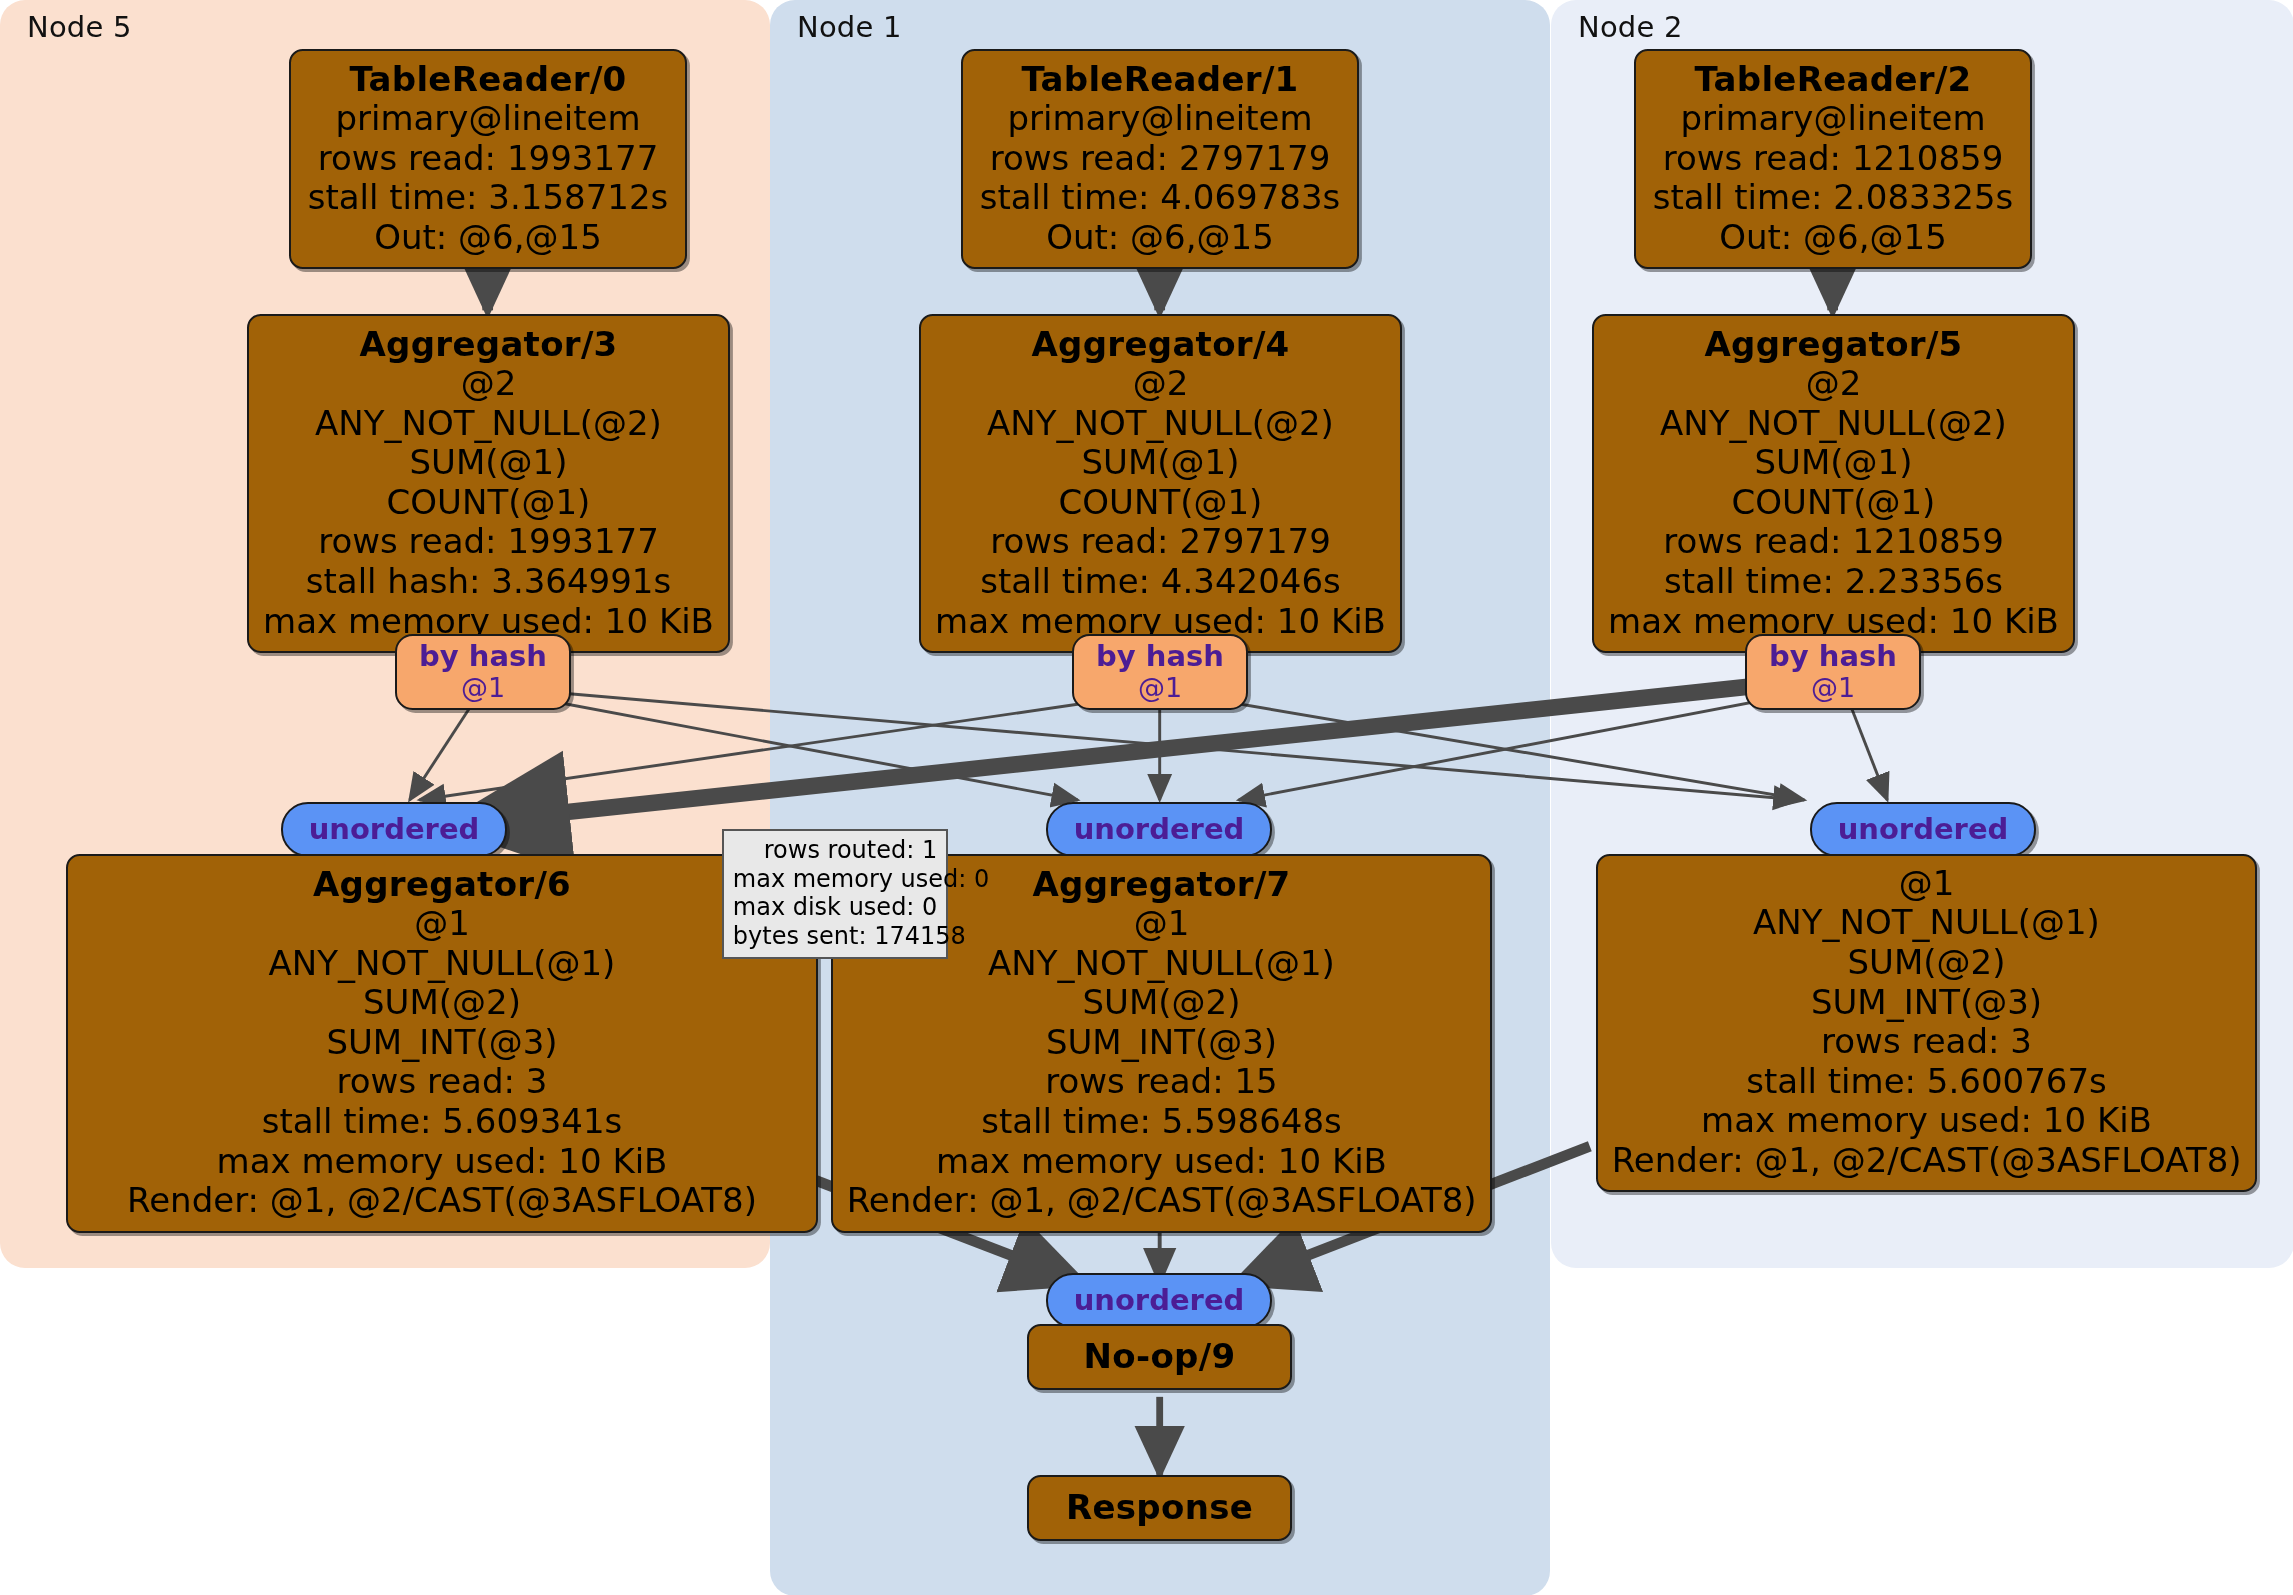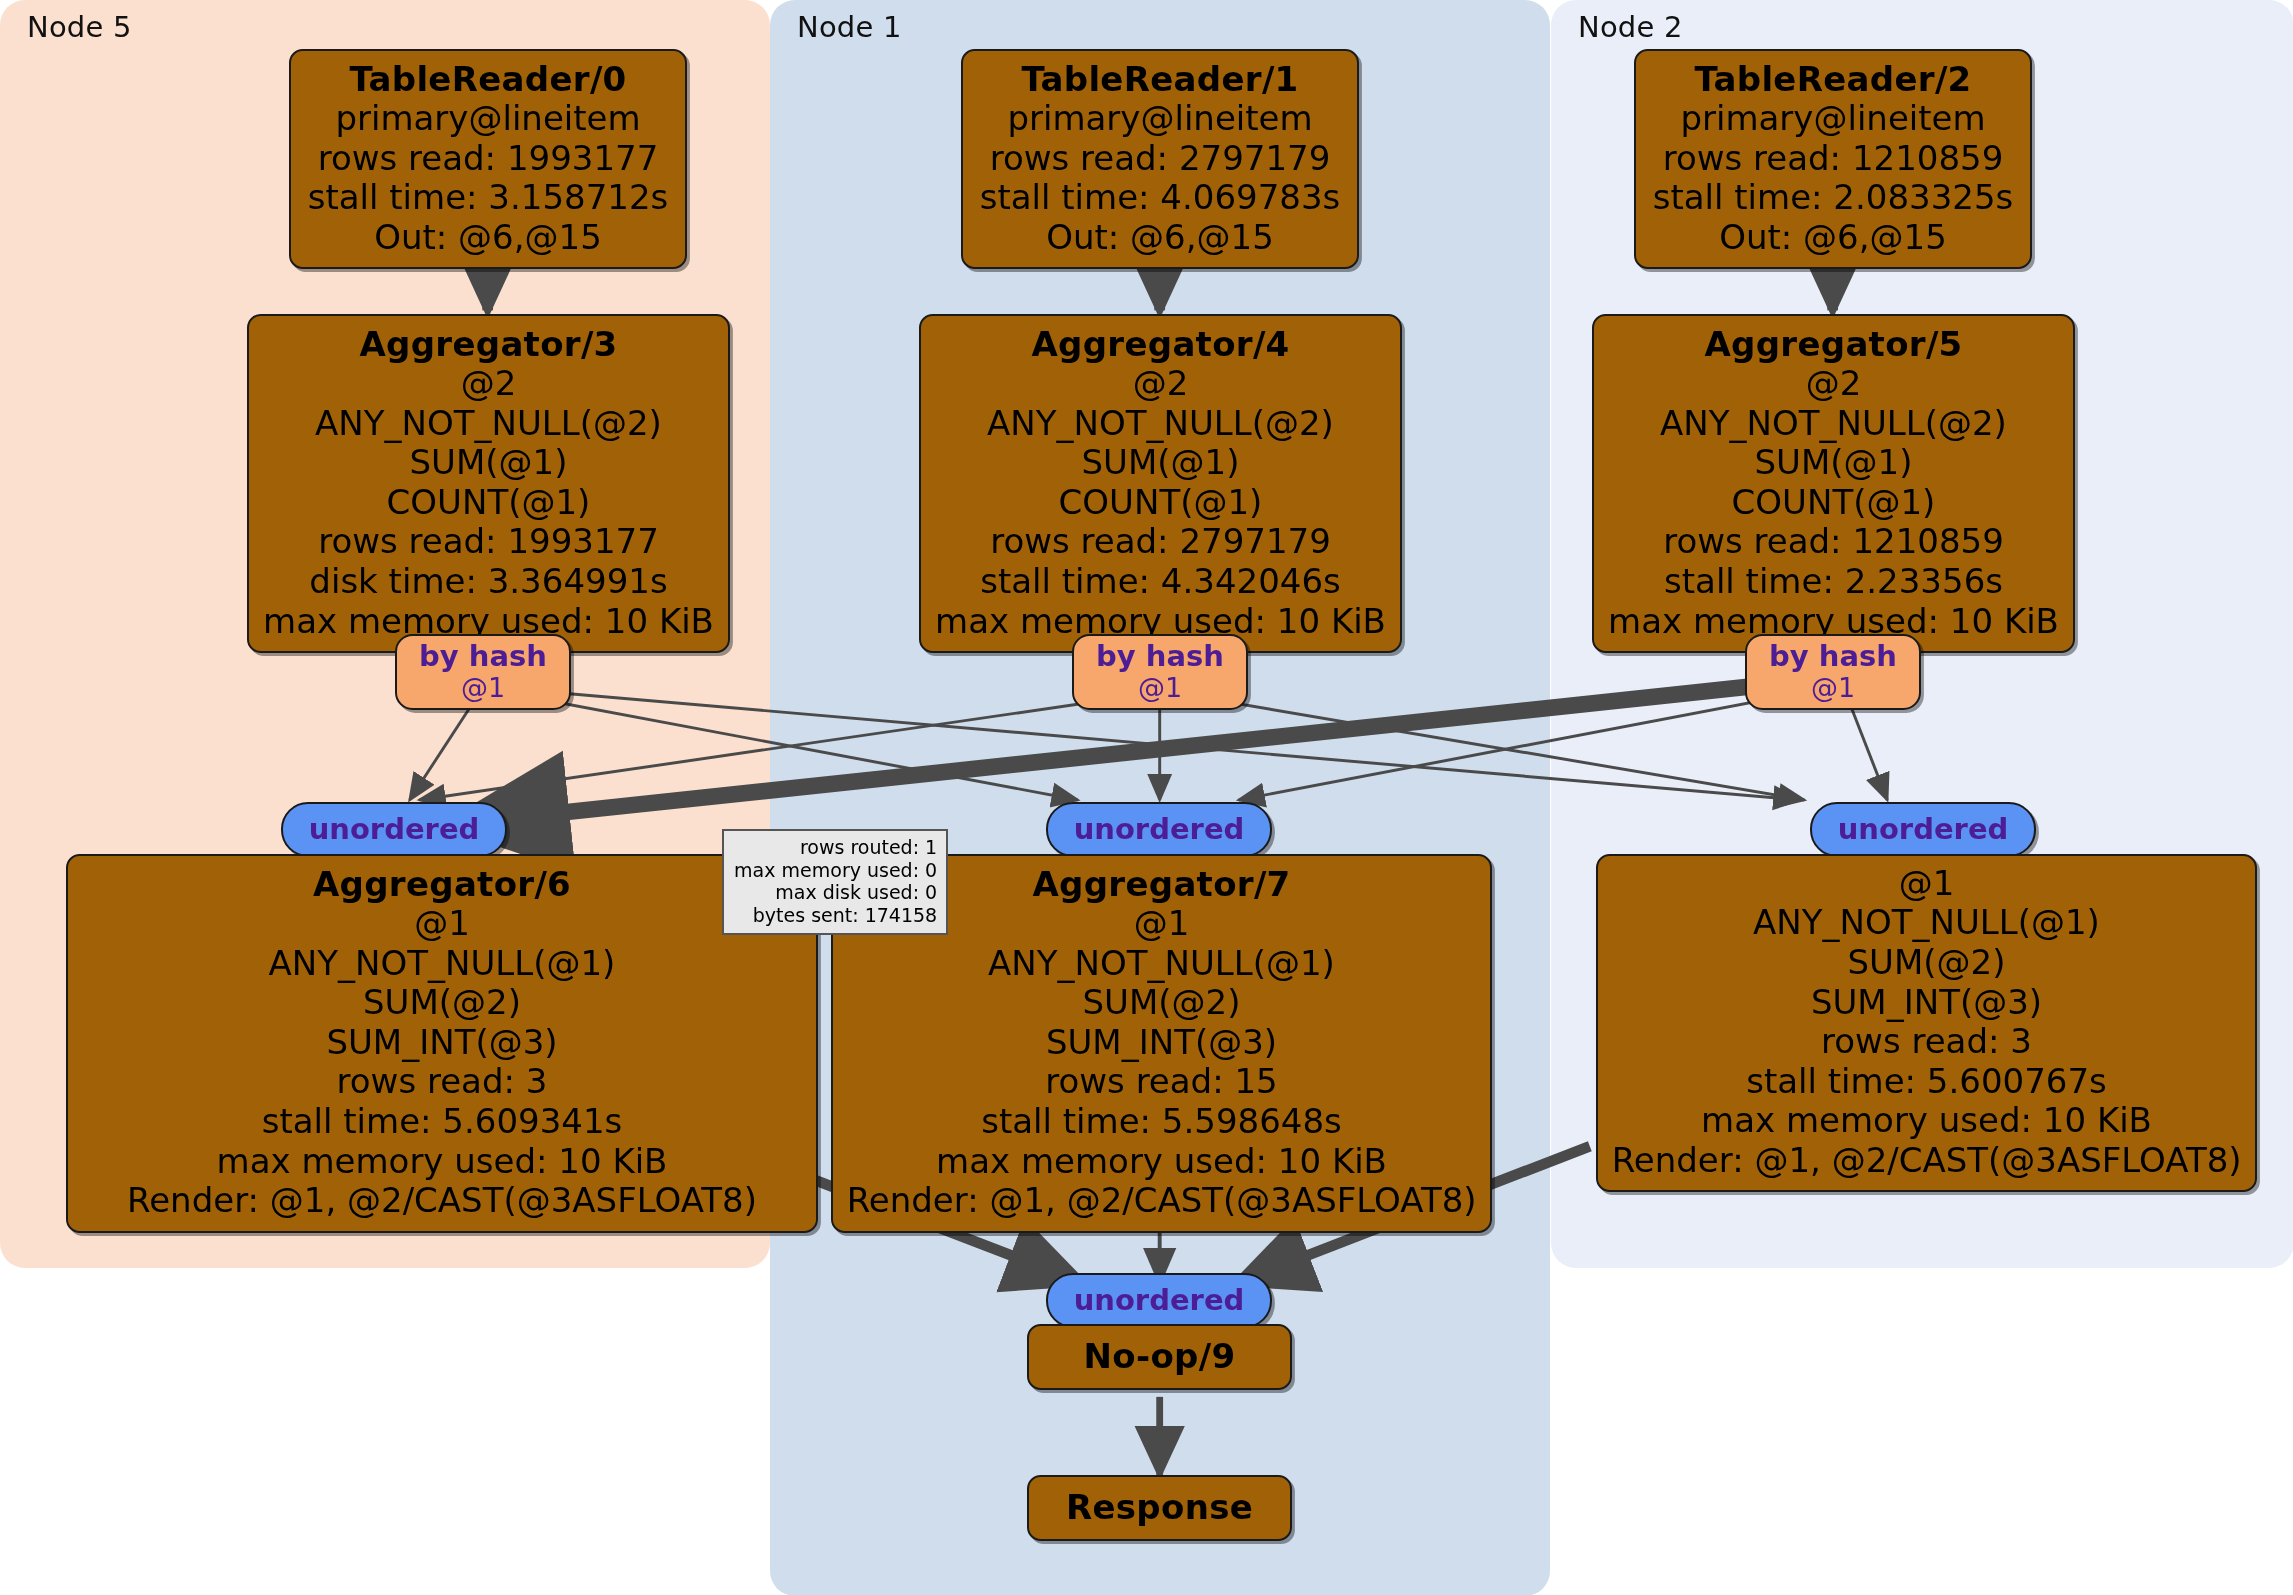--- a/index.html
+++ b/index.html
@@ -109,21 +109,21 @@
     position: absolute;
     box-sizing: border-box;
     background: #e8e8e8;
     border: 2px solid #555555;
     padding: 4.9px 8.8px 5.9px 8.8px;
     text-align: right;
     color: #000;
     z-index: 5;
   }
   .stats .sline {
-    font-size: 19px;
+    font-size: 24px;
     line-height: 1.2;
     white-space: nowrap;
   }
 </style>
 </head>
 <body>
 
 <div id="canvas">
 
   <div class="panel" style="left:0px; top:0px; width:770px; height:1268px; background:#fbe0cf;">
@@ -204,21 +204,21 @@
     <div class="line">Out: @6,@15</div>
   </div>
 
   <div class="box" style="left:247px; top:314px; width:483px;">
     <div class="title">Aggregator/3</div>
     <div class="line">@2</div>
     <div class="line">ANY_NOT_NULL(@2)</div>
     <div class="line">SUM(@1)</div>
     <div class="line">COUNT(@1)</div>
     <div class="line">rows read: 1993177</div>
-    <div class="line">disk time: 3.364991s</div>
+    <div class="line">stall hash: 3.364991s</div>
     <div class="line">max memory used: 10 KiB</div>
   </div>
 
   <div class="box" style="left:919px; top:314px; width:483px;">
     <div class="title">Aggregator/4</div>
     <div class="line">@2</div>
     <div class="line">ANY_NOT_NULL(@2)</div>
     <div class="line">SUM(@1)</div>
     <div class="line">COUNT(@1)</div>
     <div class="line">rows read: 2797179</div>

